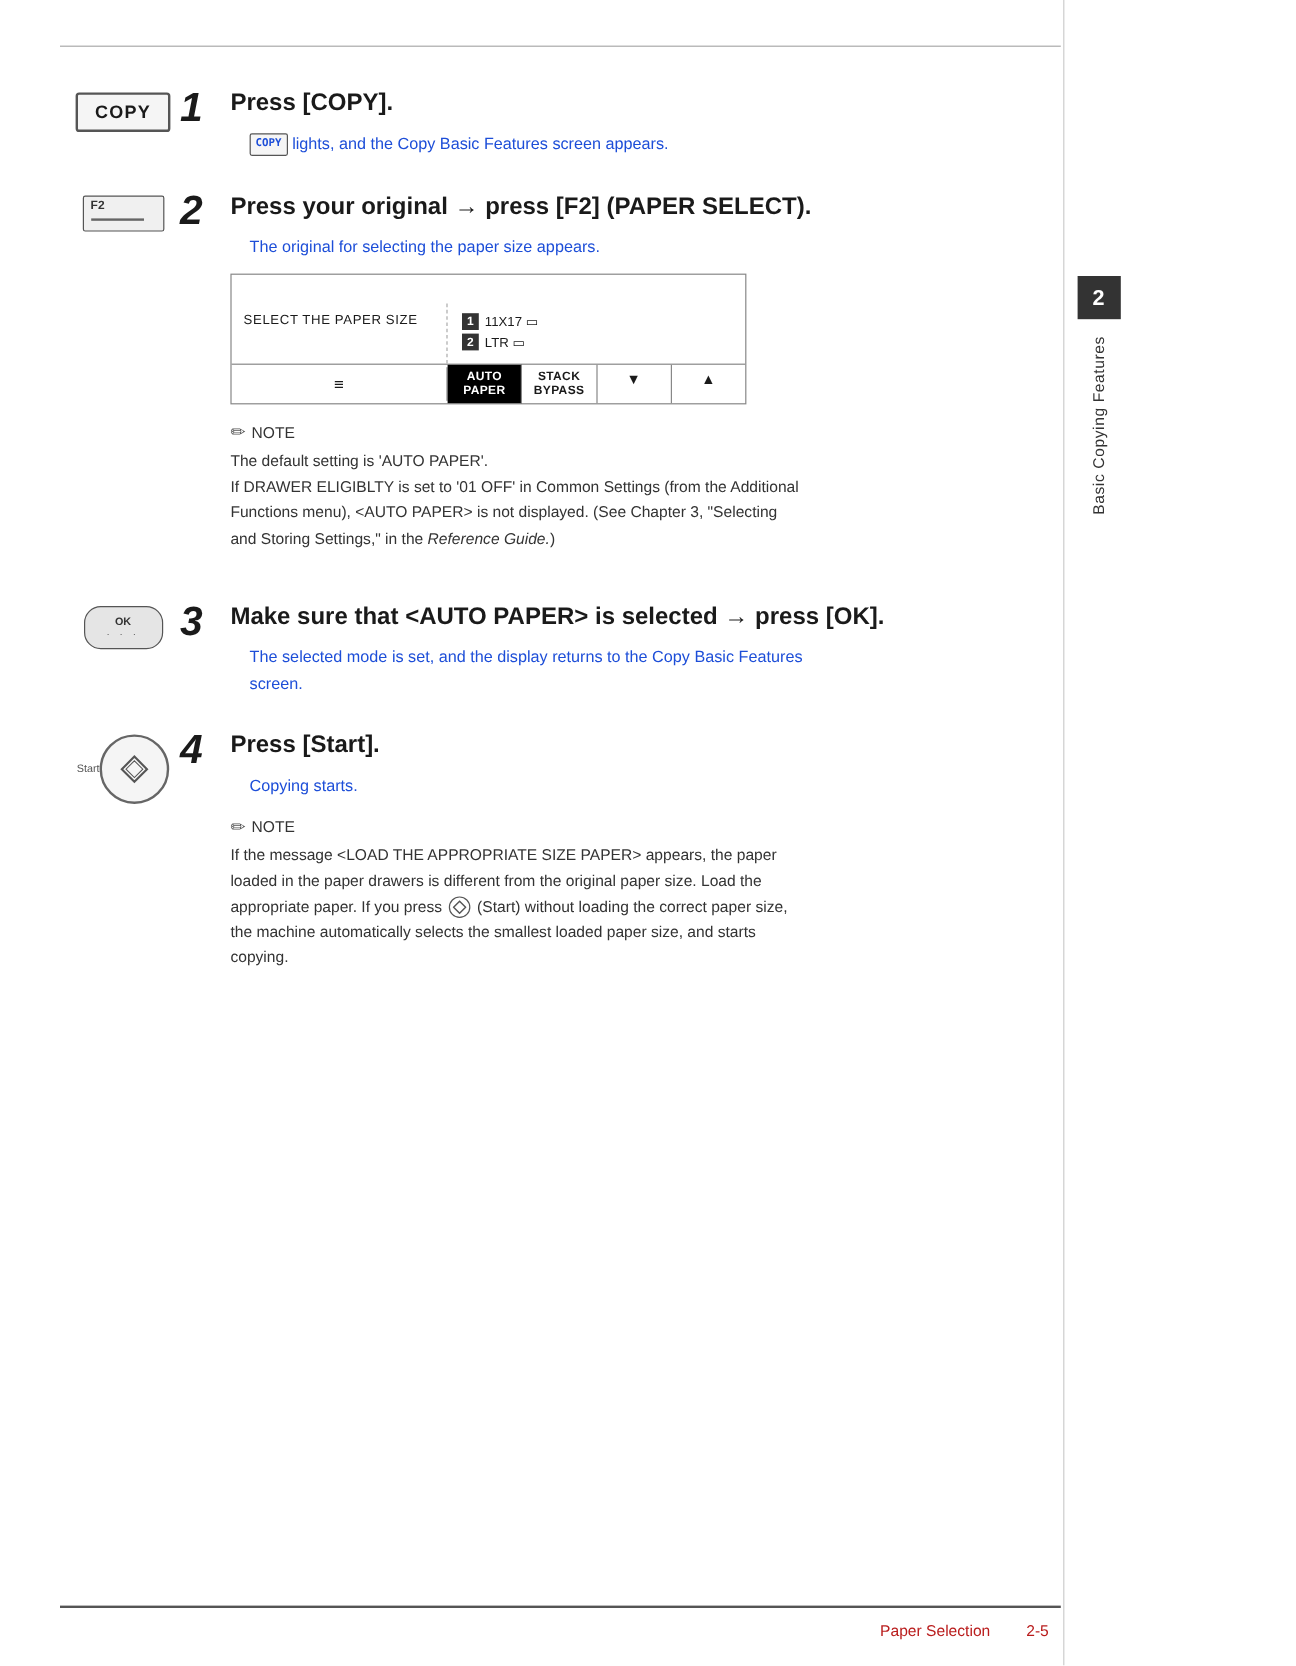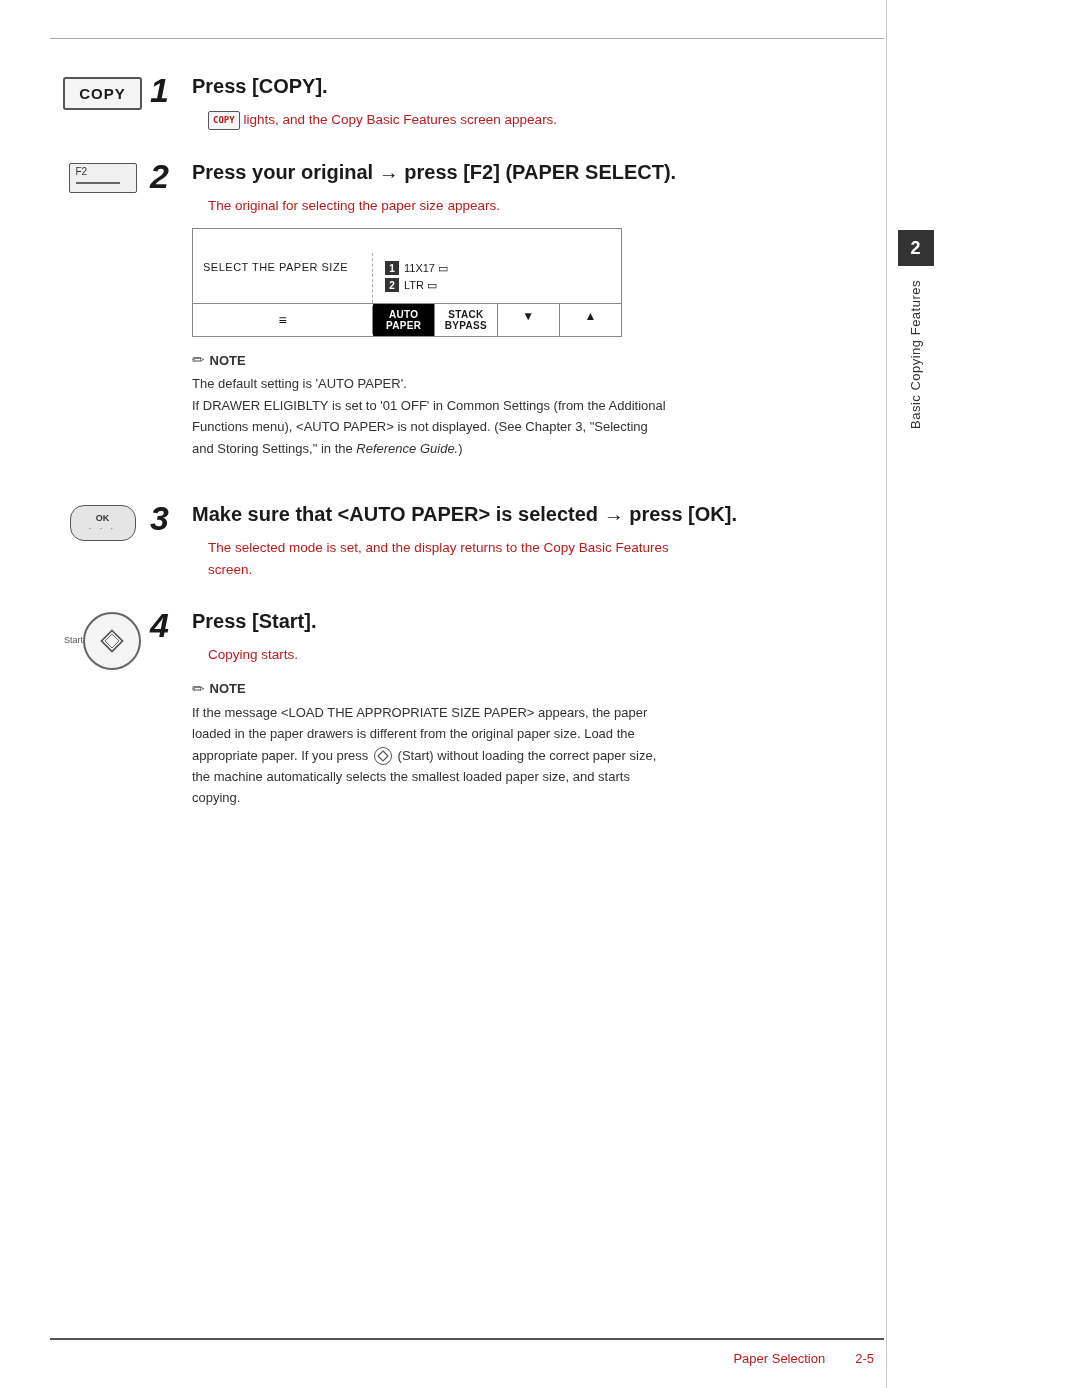--- a/index.html
+++ b/index.html
@@ -111,21 +111,21 @@
     .step-heading {
       font-size: 20px;
       font-weight: bold;
       color: #1a1a1a;
       margin-bottom: 10px;
       line-height: 1.3;
     }
 
     .step-body {
       font-size: 13.5px;
-      color: #b91c1c;
+      color: #1d4ed8;
       line-height: 1.6;
       padding-left: 16px;
     }
 
     
     .copy-btn-icon {
       border: 2px solid #555;
       background: #f5f5f5;
       padding: 6px 14px;
       font-size: 15px;
@@ -143,21 +143,21 @@
       border: 1.5px solid #555;
       border-radius: 2px;
       background: #f0f0f0;
       display: flex;
       align-items: center;
       justify-content: flex-end;
       padding-right: 6px;
     }
     .f2-btn-icon .f2-label {
       font-size: 10px;
-      font-weight: normal;
+      font-weight: bold;
       color: #333;
       position: absolute;
       top: 2px;
       left: 6px;
     }
     .f2-btn-icon .f2-line {
       width: 44px;
       height: 2px;
       background: #666;
       position: absolute;
@@ -326,21 +326,21 @@
       align-items: center;
       margin-bottom: 4px;
     }
     .note-icon {
       font-size: 15px;
       margin-right: 5px;
       color: #555;
     }
     .note-title {
       font-size: 13px;
-      font-weight: bold;
+      font-weight: normal;
       color: #333;
     }
     .note-text {
       font-size: 13px;
       color: #333;
       line-height: 1.65;
       padding-left: 0;
     }
     .note-text em {
       font-style: italic;

